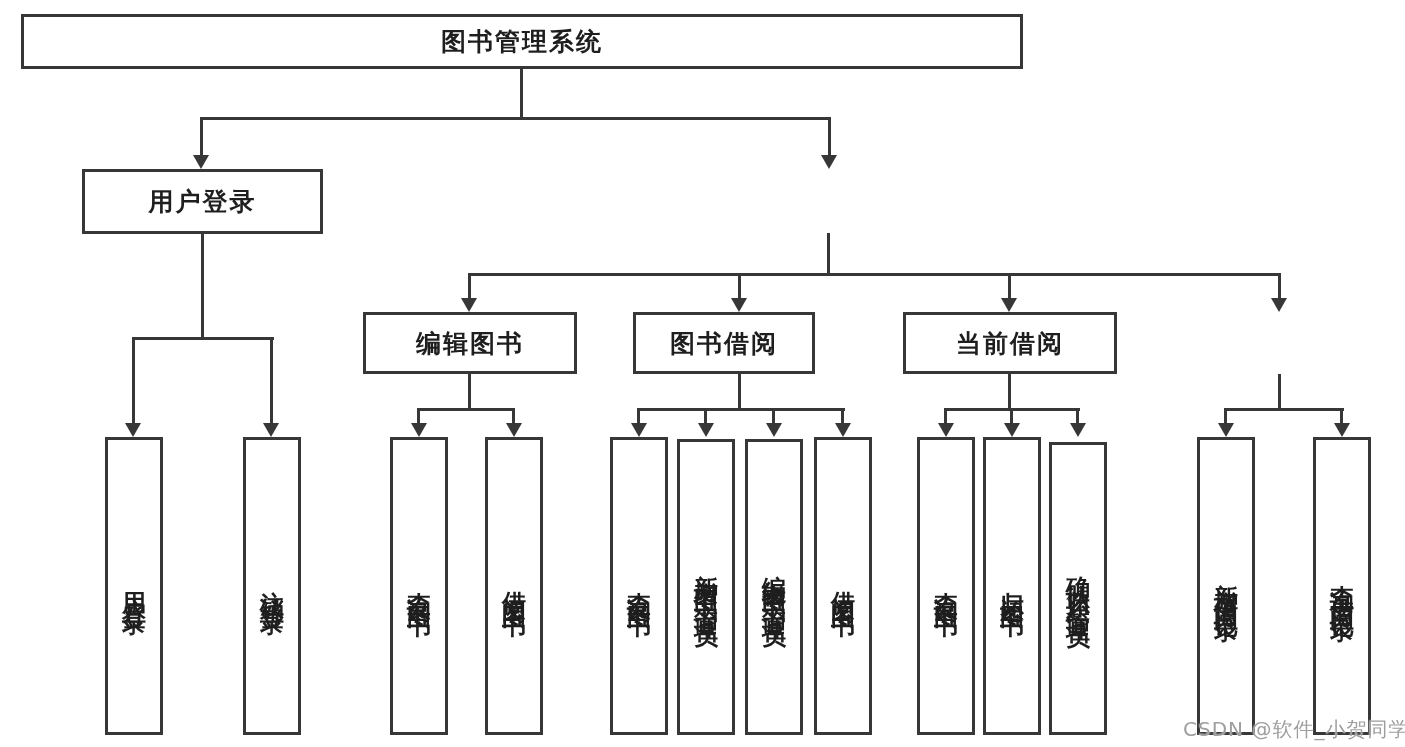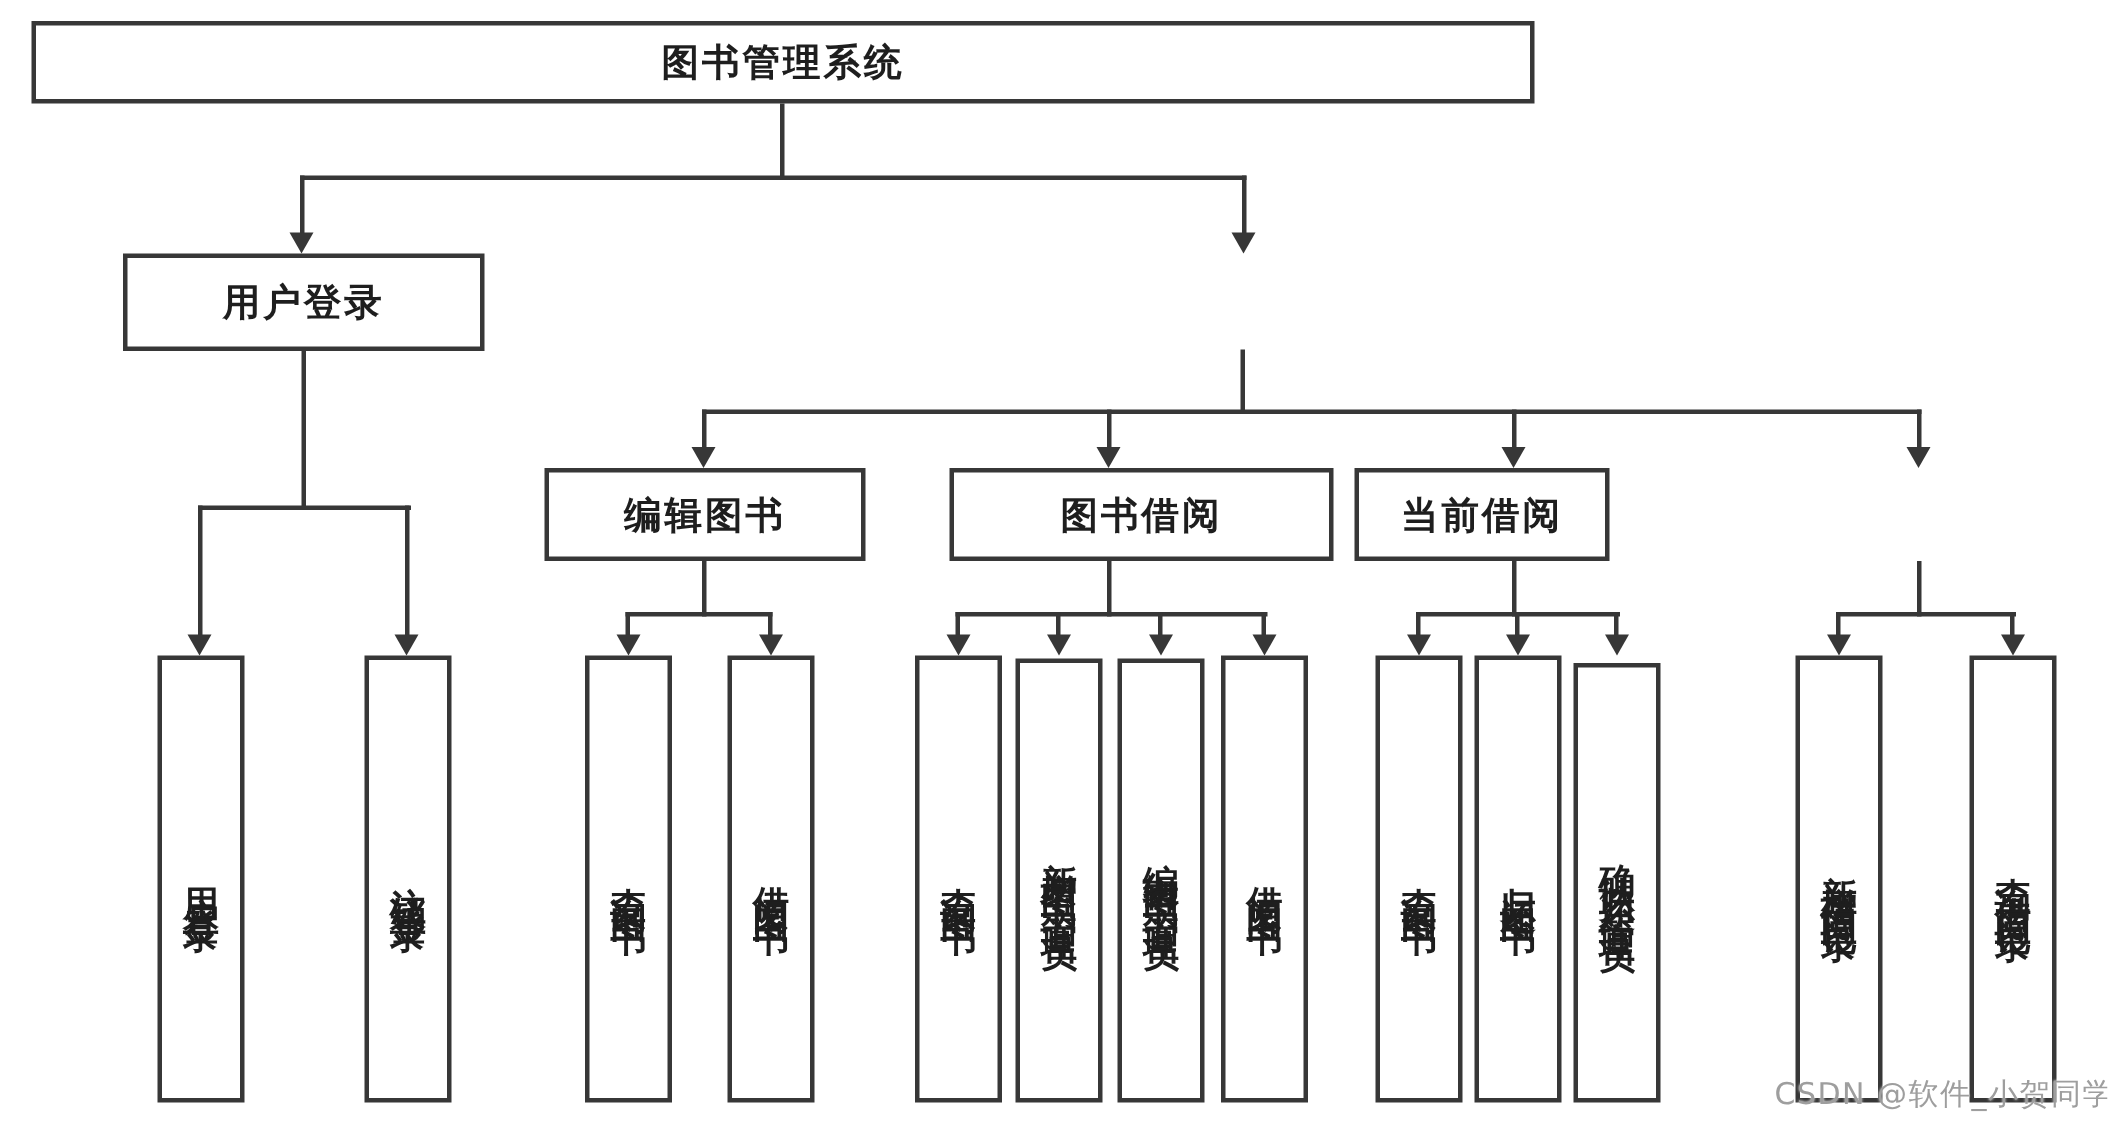--- a/index.html
+++ b/index.html
@@ -37,22 +37,22 @@
 <body>
 
 <div class="canvas">
 
   <div class="node" style="left:21px; top:14px; width:1002px; height:55px;">图书管理系统</div>
 
   <div class="node" style="left:82px; top:169px; width:241px; height:65px;">用户登录</div>
 
 
   <div class="node" style="left:363px; top:312px; width:214px; height:62px;">编辑图书</div>
-  <div class="node" style="left:633px; top:312px; width:256px; height:62px;text-align:center;">图书借阅</div>
-  <div class="node" style="left:903px; top:312px; width:170px; height:62px;">当前借阅</div>
+  <div class="node" style="left:633px; top:312px; width:182px; height:62px;text-align:center;">图书借阅</div>
+  <div class="node" style="left:903px; top:312px; width:214px; height:62px;">当前借阅</div>
 
   <div class="node leaf" style="left:105px; top:437px;">用户登录</div>
   <div class="node leaf" style="left:243px; top:437px;">注销登录</div>
 
   <div class="node leaf" style="left:390px; top:437px;">查询图书</div>
   <div class="node leaf" style="left:485px; top:437px;">借阅图书</div>
 
   <div class="node leaf" style="left:610px; top:437px;">查询图书</div>
   <div class="node leaf" style="left:677px; top:439px; height:296px;">新增图书（管理员）</div>
   <div class="node leaf" style="left:745px; top:439px; height:296px;">编辑图书（管理员）</div>

